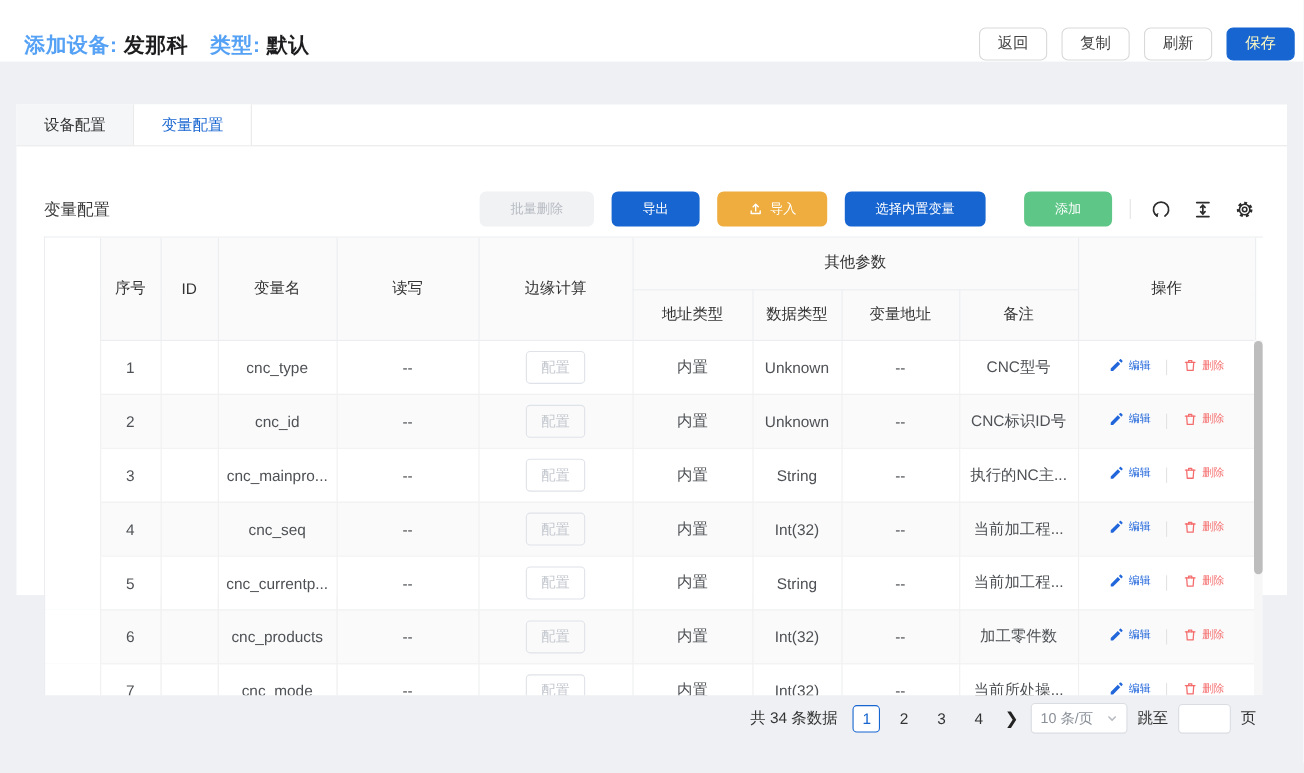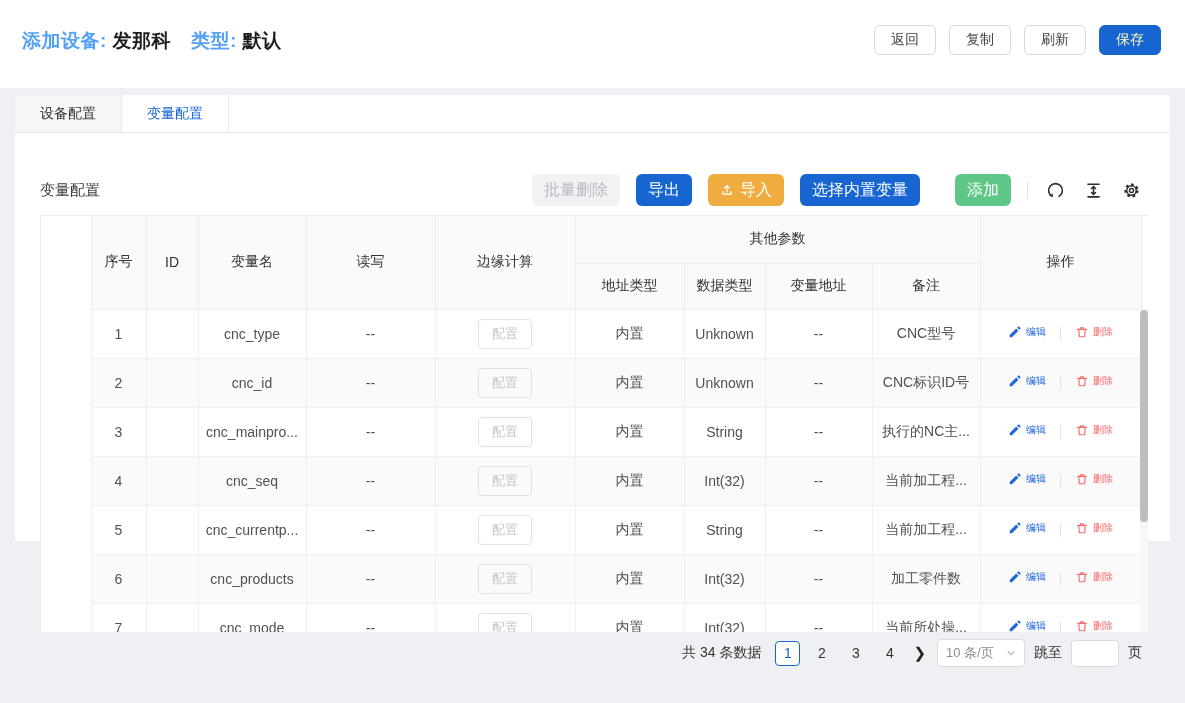--- a/index.html
+++ b/index.html
@@ -4,42 +4,42 @@
 <style>
   * { margin:0; padding:0; box-sizing:border-box; }
   html,body { width:1185px; height:703px; overflow:hidden; }
   body {
     font-family:"Liberation Sans","DejaVu Sans",sans-serif;
     background:#eef0f3;
     position:relative;
     color:#333;
   }
   
-  .topbar { position:absolute; left:0; top:0; width:100%; height:88px; background:#fff; }
+  .topbar { position:absolute; left:0; top:0; width:100%; height:56px; background:#fff; }
   .page-title { position:absolute; left:22px; top:28px; font-size:19px; font-weight:bold; letter-spacing:.5px; }
   .page-title .lbl { color:var(--label-blue); }
   .page-title .val { color:#1d1d1f; margin-right:14px; }
-  .topbar-actions { position:absolute; right:24px; top:25px; display:flex; gap:13px; }
+  .topbar-actions { position:absolute; right:8px; top:25px; display:flex; gap:13px; }
   .btn { font-family:inherit; font-size:14px; height:30px; padding:0 16px; border-radius:6px;
          border:1px solid #d9d9d9; background:#fff; color:#444; cursor:pointer; }
   .btn.primary { background:var(--primary); border-color:var(--primary); color:#fef9c3; }
 
   
   .card { position:absolute; left:15px; right:15px; top:95px; height:446px; background:#fff; }
   .tabbar { height:38px; border-bottom:1px solid #e9e9e9; display:flex; }
   .tab { padding:0 25px; line-height:37px; font-size:14px; color:#333; background:#f5f6f8;
          border-right:1px solid #e9e9e9; cursor:pointer; }
   .tab.active { background:#fff; color:var(--primary); }
 
   
   .toolbar { position:absolute; left:25px; right:28px; top:78px; height:34px;
              display:flex; align-items:center; }
   .section-title { font-size:15px; color:#3a3a3a; }
   .toolbar-right { margin-left:auto; display:flex; align-items:center; gap:16px; }
-  .tbtn { font-family:inherit; font-size:16px; height:32px; padding:0 12px; border-radius:6px;
+  .tbtn { font-family:inherit; font-size:12px; height:32px; padding:0 28px; border-radius:6px;
           border:none; color:#fff; cursor:pointer; display:flex; align-items:center; gap:6px; }
   .tbtn.disabled { background:#f1f2f4; color:#b7bbc2; cursor:not-allowed; }
   .tbtn.blue  { background:var(--primary); }
   .tbtn.yellow{ background:var(--yellow); }
   .tbtn.green { background:var(--green);margin-left:19px; }
   .v-divider { width:1px; height:18px; background:#e3e3e3; }
   .icon-btn { width:22px; height:22px; color:#2c2c2c; cursor:pointer; display:flex;
               align-items:center; justify-content:center; background:none; border:none; }
   .icon-btn svg { width:19px; height:19px; }
 

